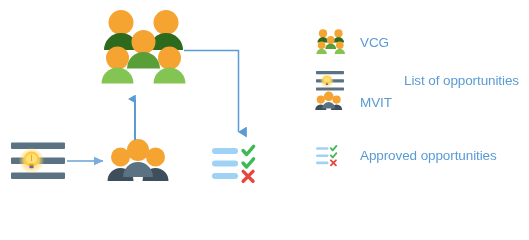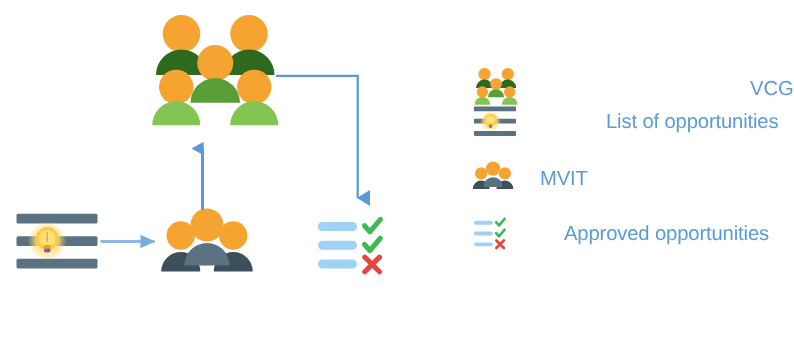--- a/index.html
+++ b/index.html
@@ -45,24 +45,24 @@
     position: relative;
   }
   .legend-label {
     margin-left: 5px;
     color: #5b9bd5;
     font-size: 13.5px;
     line-height: 1;
     white-space: nowrap;
     letter-spacing: -0.1px;
   }
-  .legend-row[data-row="0"] { top: 16px; justify-content: space-between; }
+  .legend-row[data-row="0"] { top: 0px; }
   .legend-row[data-row="1"] { top: 38px; gap: 44px; }
-  .legend-row[data-row="2"] { top: 76px; }
-  .legend-row[data-row="3"] { top: 113px; gap: 16px; }
+  .legend-row[data-row="2"] { top: 60px; }
+  .legend-row[data-row="3"] { top: 113px; }
 </style>
 </head>
 <body>
 
 <svg id="canvas" viewBox="0 0 529 189" xmlns="http://www.w3.org/2000/svg">
 
   <defs>
 
     <radialGradient id="bulbGlow" cx="50%" cy="50%" r="50%">
       <stop offset="0%" stop-color="#ffe9a3" stop-opacity="1"></stop>

